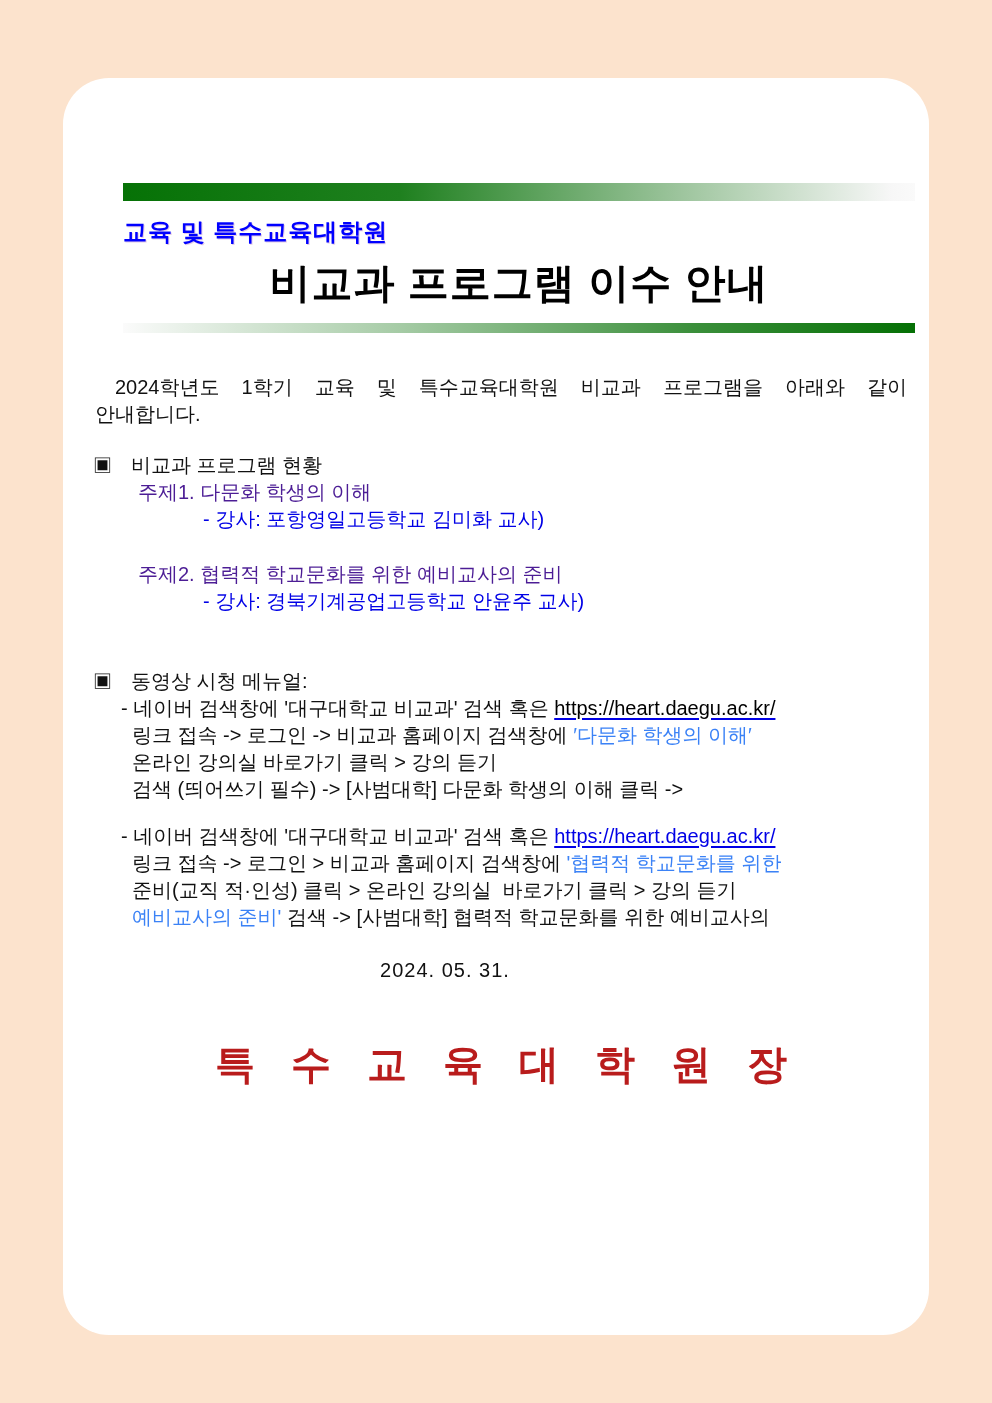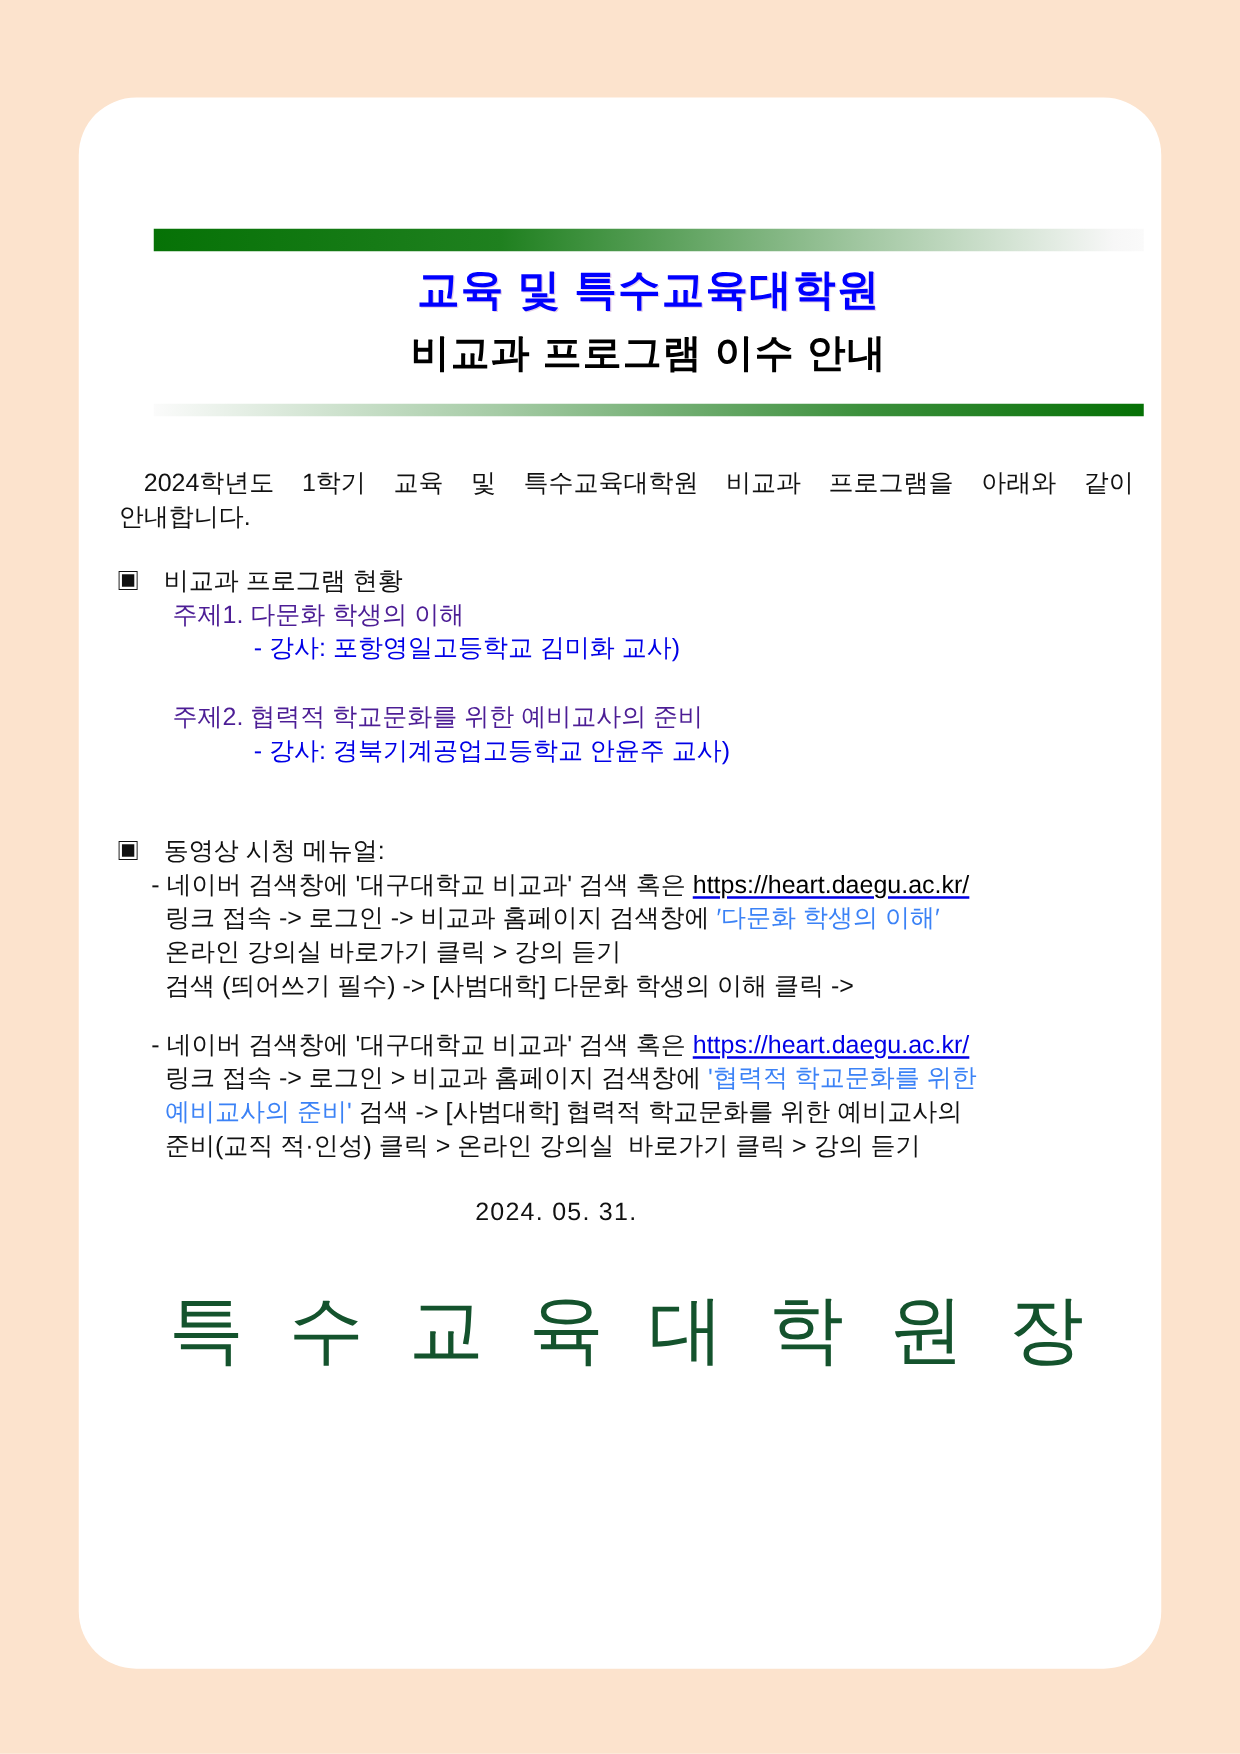--- a/index.html
+++ b/index.html
@@ -17,26 +17,26 @@
     border-radius:46px;
   }
   
   .header-block { margin:105px 0 0 60px; width:792px; }
   .bar-top {
     height:18px;
     background:linear-gradient(90deg,#067206 0%,#1F801F 35%,#9CC49C 70%,#F7F7F7 97%,#FAFAFA 100%);
   }
   .title1 {
     margin-top:8px;
-    font-size:34px; font-weight:bold; color:#0000FF;
-    text-align:center; line-height:46px; letter-spacing:1px;
+    font-size:24px; font-weight:bold; color:#0000FF;
+    line-height:46px; letter-spacing:1px;
     text-shadow:1px 1px 0 rgba(150,60,150,.25);
   }
   .title2 {
-    font-size:31px; font-weight:bold; color:#000000;
+    font-size:41px; font-weight:bold; color:#000000;
     text-align:center; line-height:56px; letter-spacing:1px;
   }
   .bar-bottom {
     height:10px; margin-top:12px;
     background:linear-gradient(90deg,#FBFBFB 0%,#A5CBA5 35%,#3B8F3B 72%,#057005 100%);
   }
   
   .content {
     margin:41px 0 0 32px; width:812px;
     font-size:20px; line-height:27px; color:#111111;
@@ -64,21 +64,21 @@
     color:#0000E6; text-decoration:underline;
     text-underline-offset:3px; cursor:pointer;
   }
   
   .date-line {
     margin-top:26px; text-align:center; padding-right:112px;
     font-size:20px; letter-spacing:1px; color:#111111;
   }
   .signature {
     margin-top:49px; text-align:center;
-    font-size:60px; font-weight:400; color:#14532d;
+    font-size:40px; font-weight:700; color:#b91c1c;
     letter-spacing:36px; margin-right:-36px; line-height:62px;
   }
 </style>
 </head>
 <body>
 
 <div class="card">
 
   <div class="header-block">
     <div class="bar-top"></div>
@@ -108,22 +108,22 @@
       <div class="step1">
         <div class="line step-l1"><span>- 네이버 검색창에 '대구대학교 비교과' 검색 혹은 </span><a class="link-dark">https://heart.daegu.ac.kr/</a></div>
         <div class="line step-ln"><span>링크 접속 -&gt; 로그인 -&gt; 비교과 홈페이지 검색창에 </span><span class="red">′다문화 학생의 이해′</span></div>
         <div class="line step-ln">온라인 강의실 바로가기 클릭 &gt; 강의 듣기</div>
         <div class="line step-ln">검색 (띄어쓰기 필수) -&gt; [사범대학] 다문화 학생의 이해 클릭 -&gt;</div>
       </div>
 
       <div class="step2">
         <div class="line step-l1"><span>- 네이버 검색창에 '대구대학교 비교과' 검색 혹은 </span><a class="link-blue">https://heart.daegu.ac.kr/</a></div>
         <div class="line step-ln"><span>링크 접속 -&gt; 로그인 &gt; 비교과 홈페이지 검색창에 </span><span class="red">'협력적 학교문화를 위한</span></div>
+        <div class="line step-ln">준비(교직 적·인성) 클릭 &gt; 온라인 강의실  바로가기 클릭 &gt; 강의 듣기</div>
         <div class="line step-ln"><span class="red">예비교사의 준비'</span><span> 검색 -&gt; [사범대학] 협력적 학교문화를 위한 예비교사의</span></div>
-        <div class="line step-ln">준비(교직 적·인성) 클릭 &gt; 온라인 강의실  바로가기 클릭 &gt; 강의 듣기</div>
       </div>
     </div>
 
     <div class="date-line">2024. 05. 31.</div>
 
     <div class="signature">특수교육대학원장</div>
 
   </div>
 </div>
 

